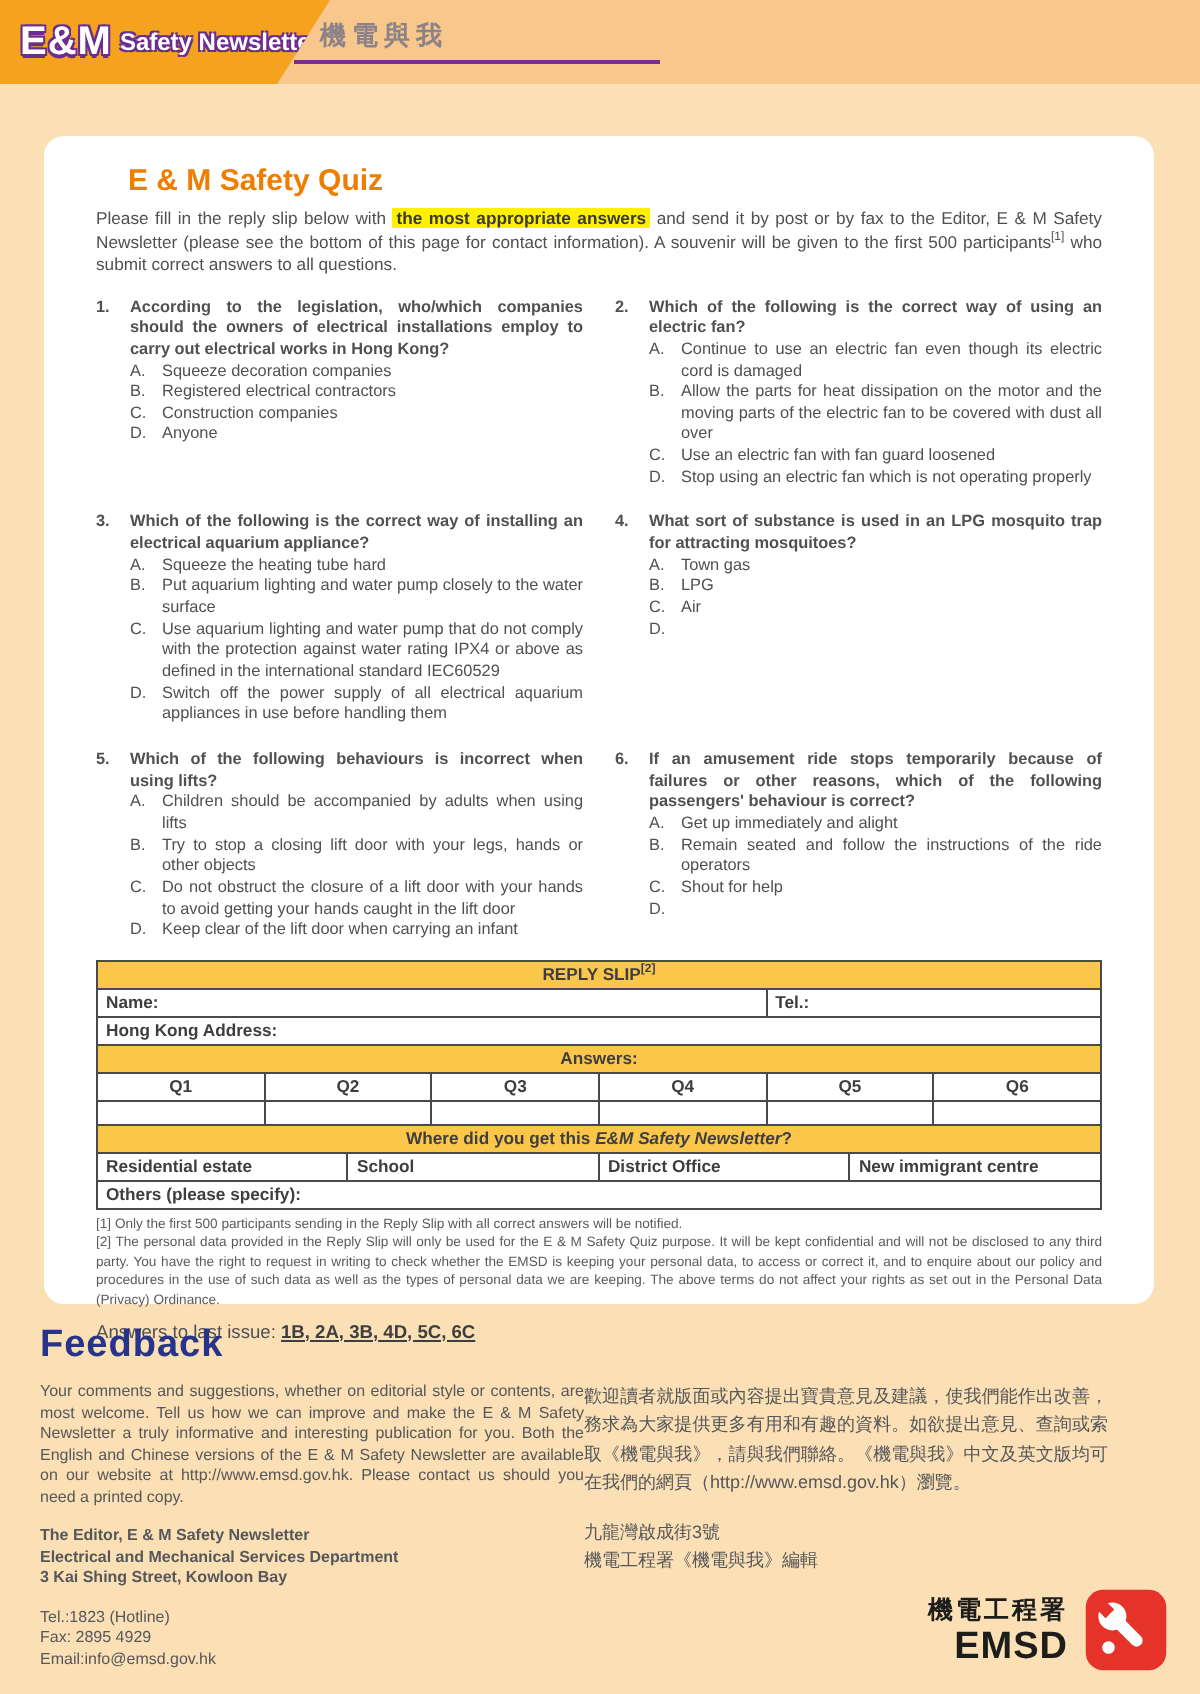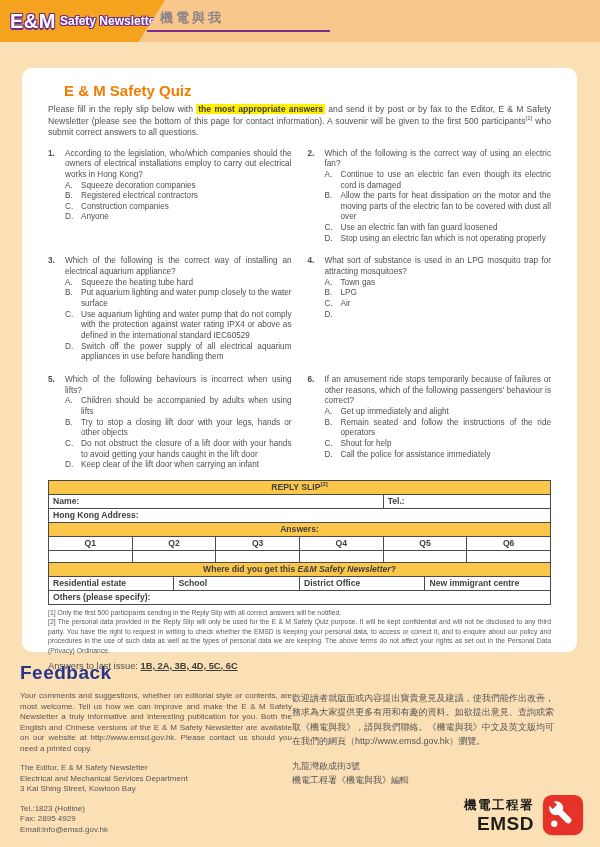--- a/index.html
+++ b/index.html
@@ -35,21 +35,21 @@
     background:#fff; border-radius:10px; padding:12px 26px 10px 26px;
   }
   .quiz-title { font-size:15px; font-weight:bold; color:#ef7d00; margin:2px 0 5px 16px; }
   .intro { font-size:8.6px; line-height:1.34; text-align:justify; color:#4f5052; }
   .hl { background:#fff100; font-weight:bold; color:#3a3a3c; padding:0 2px; }
   sup { font-size:6px; vertical-align:super; line-height:0; }
 
   .q-grid { display:grid; grid-template-columns:1fr 1fr; column-gap:16px; row-gap:12px; margin-top:10px; }
   .q-line { display:flex; }
   .q-num { width:17px; flex:none; font-weight:bold; font-size:8.2px; line-height:1.3; }
-  .q-text { flex:1; font-weight:normal; font-size:8.2px; line-height:1.3; text-align:justify; }
+  .q-text { flex:1; font-weight:bold; font-size:8.2px; line-height:1.3; text-align:justify; }
   .opt { display:flex; padding-left:17px; }
   .opt-l { width:16px; flex:none; font-size:8.2px; line-height:1.3; }
   .opt-t { flex:1; font-size:8.2px; line-height:1.3; text-align:justify; }
 
   
   table.reply-slip { width:100%; border-collapse:collapse; margin-top:9px; table-layout:fixed; }
   table.reply-slip td { border:1px solid #4a4a4a; font-size:8.6px; font-weight:bold; color:#3e3e40; padding:1.5px 4px; }
   td.yellow { background:#fbc74b; text-align:center; }
   td.center { text-align:center; }
   tr.empty-row td { height:12px; }
@@ -62,21 +62,21 @@
   .last-answers { font-size:9.3px; margin-top:5px; color:#4f5052; }
   .last-answers b { font-weight:bold; color:#3e3e40;text-decoration:underline; }
 
   
   .feedback { position:absolute; left:20px; top:662px; width:560px; }
   .fb-title { font-size:19px; font-weight:800; color:#27348b; letter-spacing:0.5px; margin-bottom:7px; }
   .fb-cols { display:flex; }
   .fb-left { width:272px; flex:none; }
   .fb-right { width:262px; flex:none; }
   .fb-en { font-size:8px; line-height:1.32; text-align:justify; color:#56575a; }
-  .fb-addr { font-size:8px; line-height:1.32; margin-top:9px; color:#56575a; }
+  .fb-addr { font-size:8px; line-height:1.32; margin-top:9px; color:#56575a;font-weight:bold; }
   .fb-contact { font-size:8px; line-height:1.32; margin-top:9px; color:#56575a; }
   .fb-cn { font-size:9px; line-height:1.6; text-align:justify; color:#56575a; }
   .fb-cn-addr { font-size:9px; line-height:1.6; margin-top:10px; color:#56575a; }
 
   
   .emsd-logo { position:absolute; right:16px; top:794px; display:flex; align-items:center; gap:8px; }
   .emsd-text { text-align:right; color:#1d1d1b; }
   .emsd-cn { font-size:12.5px; font-weight:bold; letter-spacing:1.5px; }
   .emsd-en { font-size:19px; font-weight:800; letter-spacing:0.5px; line-height:1; }
 </style>
@@ -226,21 +226,20 @@
         <div class="opt">
             <span class="opt-l">B.</span>
             <span class="opt-t">Remain seated and follow the instructions of the ride operators</span>
           </div>
         <div class="opt">
             <span class="opt-l">C.</span>
             <span class="opt-t">Shout for help</span>
           </div>
         <div class="opt">
             <span class="opt-l">D.</span>
-            <span class="opt-t">Call the police for assistance immediately</span>
           </div>
       </div>
 
     </div>
 
     <table class="reply-slip">
       <colgroup>
         <col style="width:8.333%">
           <col style="width:8.333%">
           <col style="width:8.333%">

